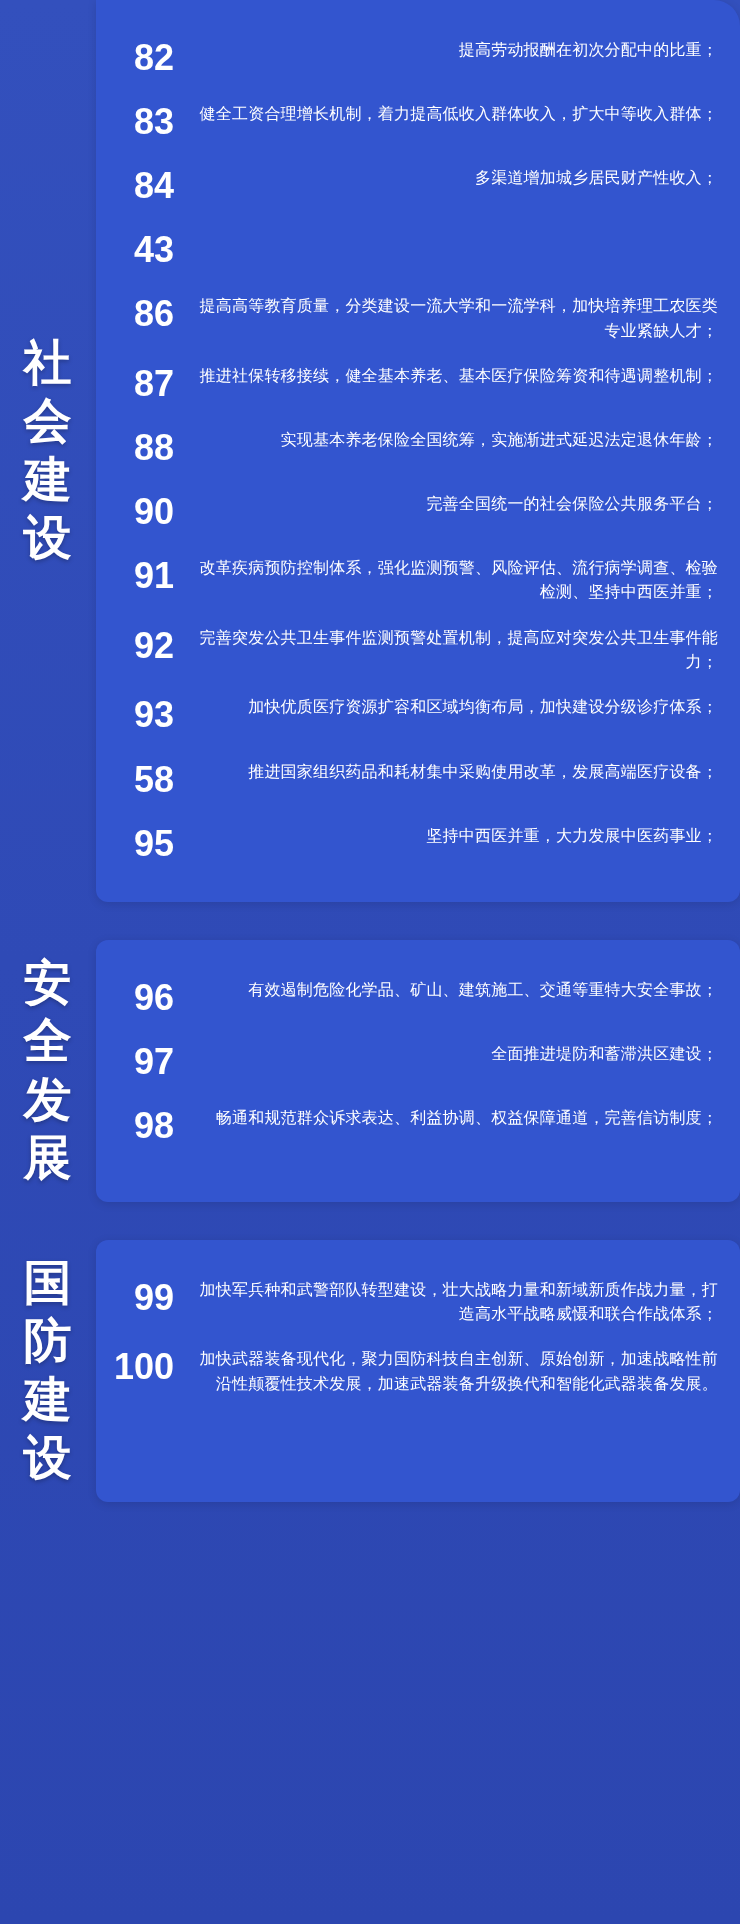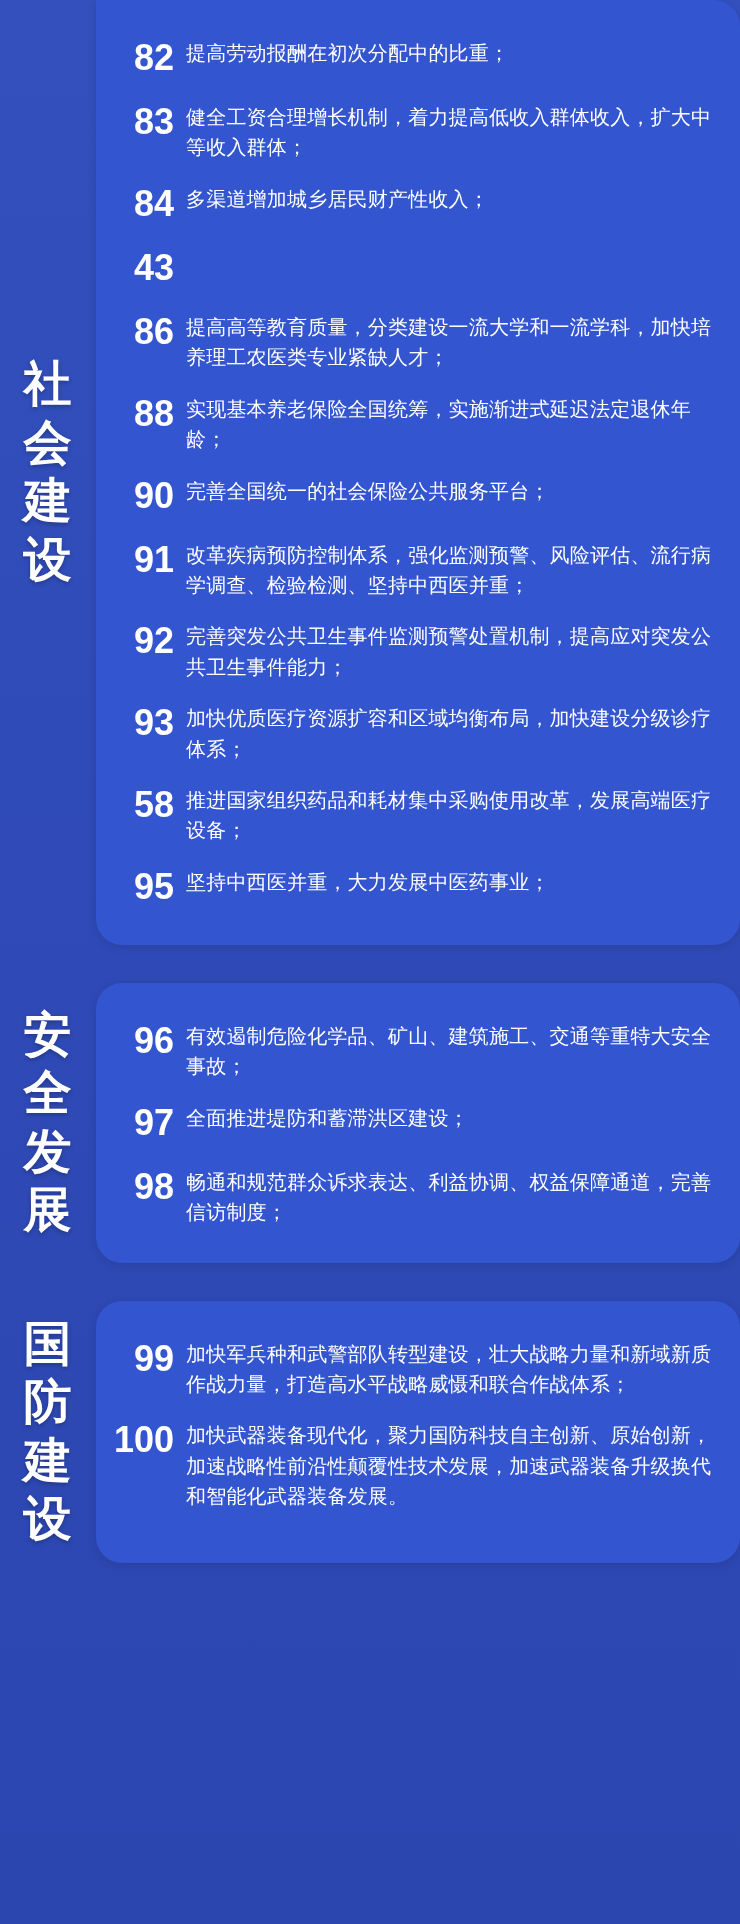--- a/index.html
+++ b/index.html
@@ -46,21 +46,21 @@
     text-shadow: 0 2px 4px rgba(0,0,0,0.25);
     padding: 14px 0;
     box-sizing: border-box;
   }
   .sec-label span {
     display: block;
   }
   .panel {
     flex: 1 1 auto;
     background: #3355cf;
-    border-radius: 26px;
+    border-radius: 12px;
     padding: 26px 22px 26px 18px;
     box-sizing: border-box;
     box-shadow: 0 2px 10px rgba(0,0,0,0.12);
   }
   .item {
     display: flex;
     align-items: flex-start;
     padding: 9px 0;
   }
   .num {
@@ -71,24 +71,25 @@
     box-sizing: border-box;
     color: #ffffff;
     font-weight: bold;
     font-size: 36px;
     line-height: 1.28;
     letter-spacing: 0px;
   }
   .txt {
     flex: 1 1 auto;
     color: #ffffff;
-    font-size: 20px;
+    font-size: 16px;
     line-height: 1.52;
     letter-spacing: 0.2px;
     padding-top: 3px;
+    text-align: right;
   }
   
   .sec-social .panel {
     border-top-left-radius: 0;
     border-top-right-radius: 26px;
     margin-top: 0;
   }
   .sec-social {
     margin-top: 0;
   }
@@ -126,20 +127,24 @@
         <div class="txt">多渠道增加城乡居民财产性收入；</div>
       </div>
       <div class="item">
         <div class="num">43</div>
       </div>
       <div class="item">
         <div class="num">86</div>
         <div class="txt">提高高等教育质量，分类建设一流大学和一流学科，加快培养理工农医类专业紧缺人才；</div>
       </div>
       <div class="item">
+        <div class="num">87</div>
+        <div class="txt">推进社保转移接续，健全基本养老、基本医疗保险筹资和待遇调整机制；</div>
+      </div>
+      <div class="item">
         <div class="num">88</div>
         <div class="txt">实现基本养老保险全国统筹，实施渐进式延迟法定退休年龄；</div>
       </div>
       <div class="item">
         <div class="num">90</div>
         <div class="txt">完善全国统一的社会保险公共服务平台；</div>
       </div>
       <div class="item">
         <div class="num">91</div>
         <div class="txt">改革疾病预防控制体系，强化监测预警、风险评估、流行病学调查、检验检测、坚持中西医并重；</div>

